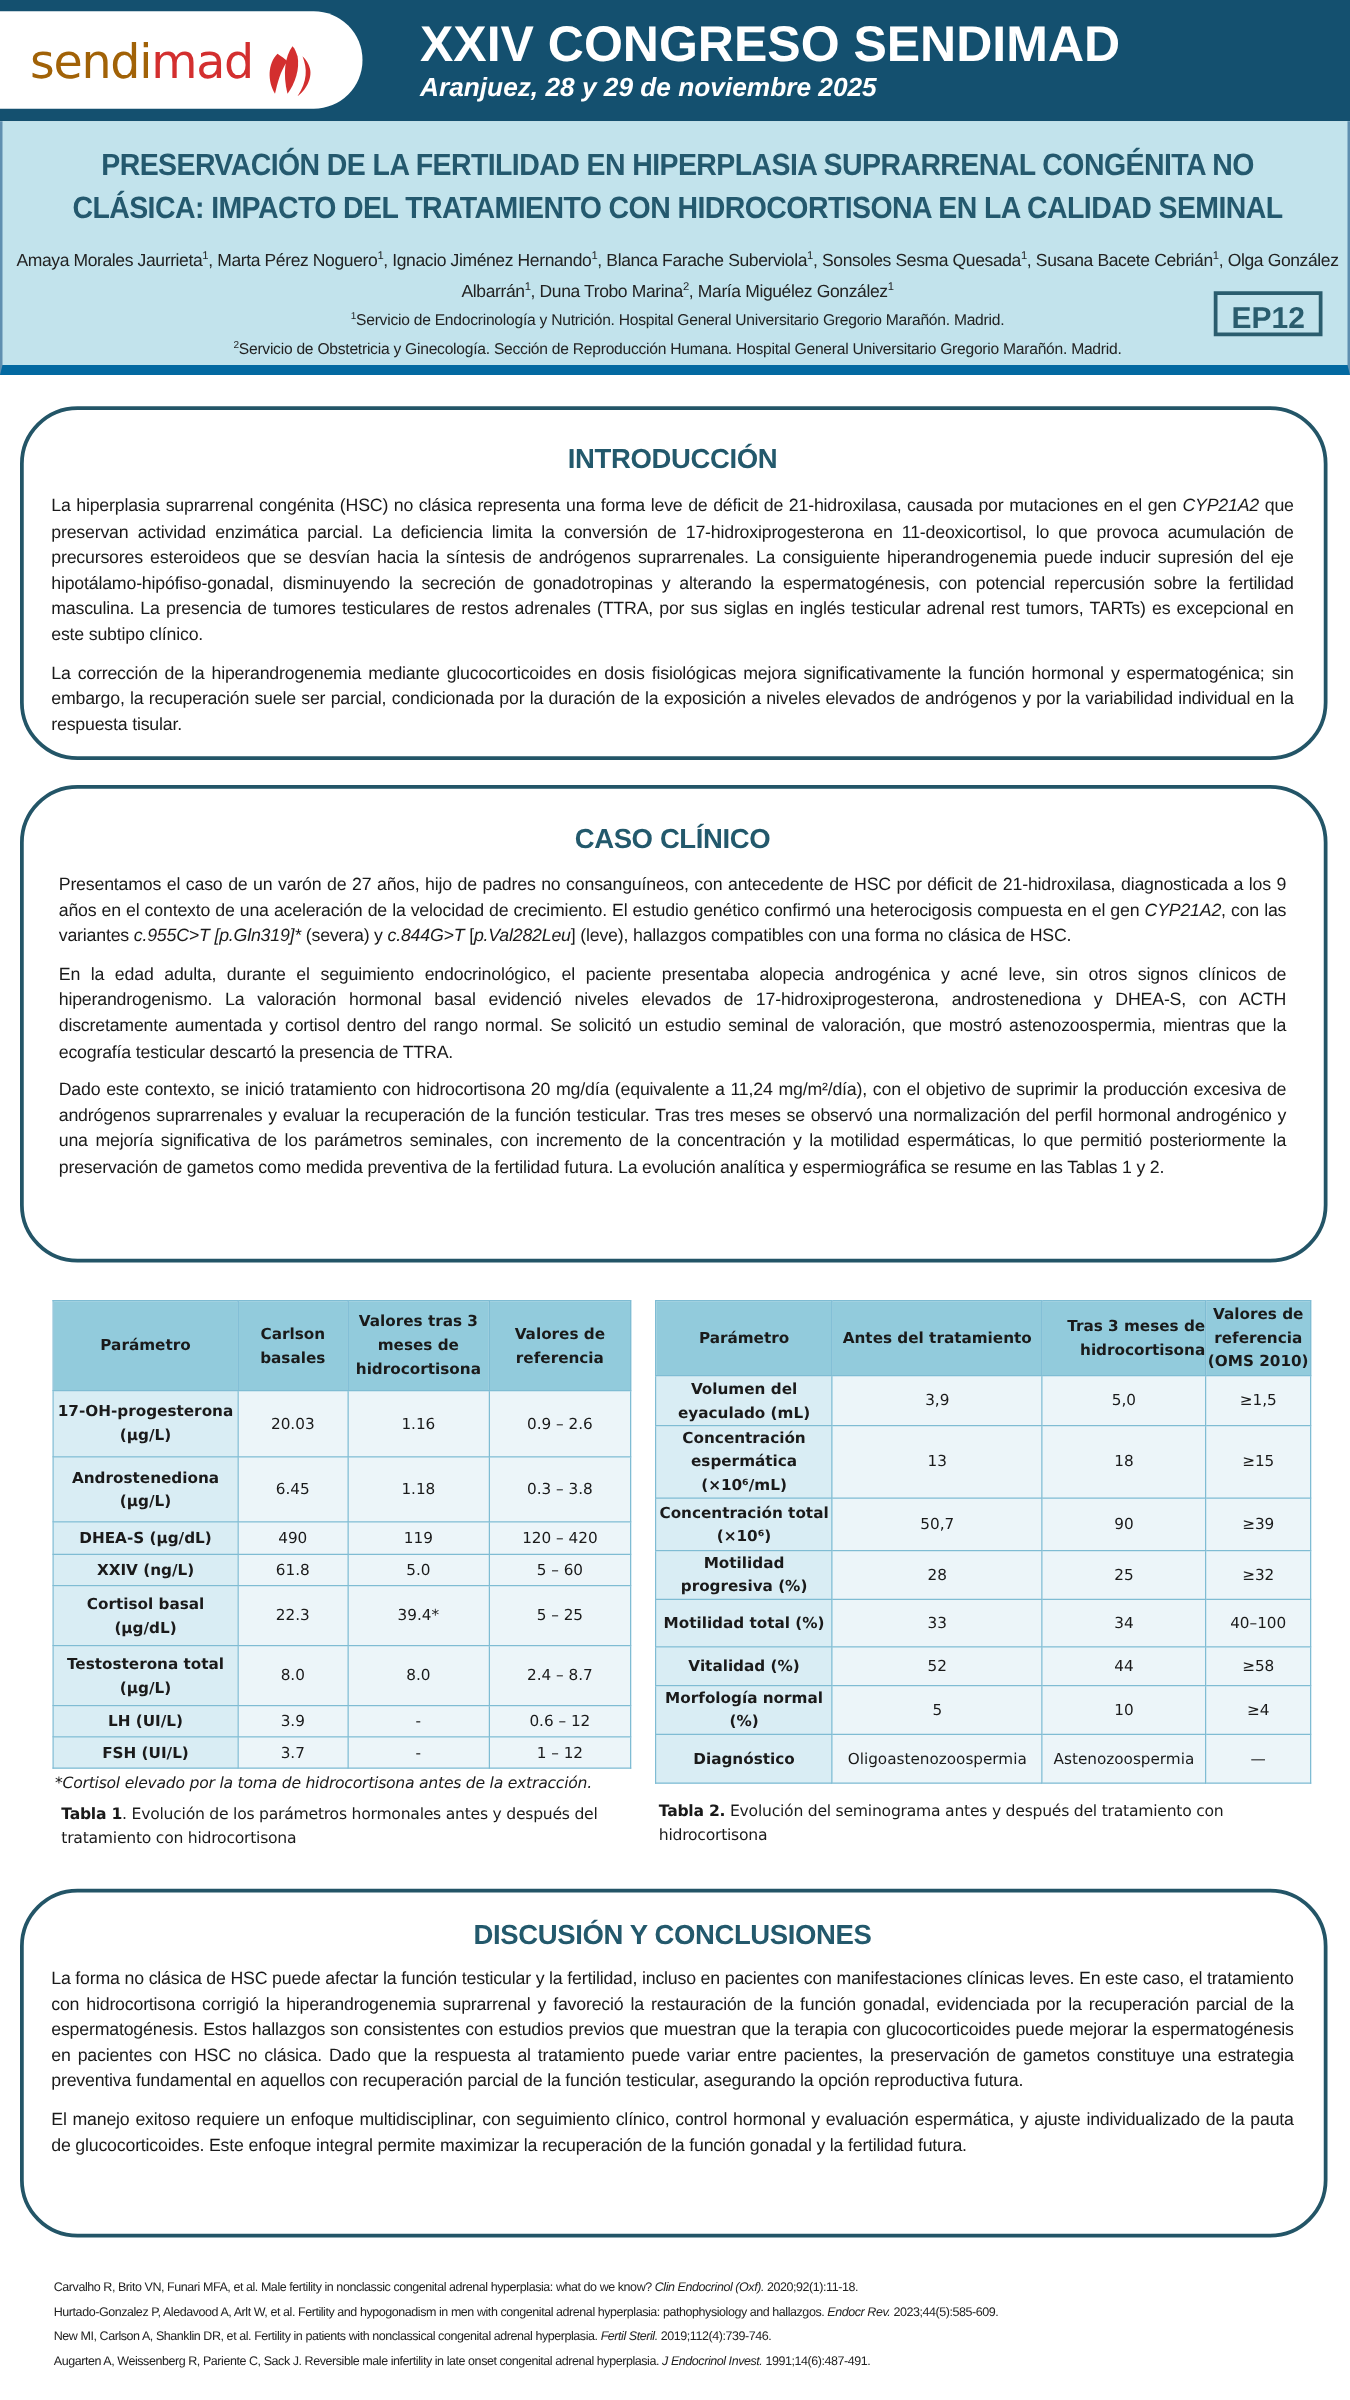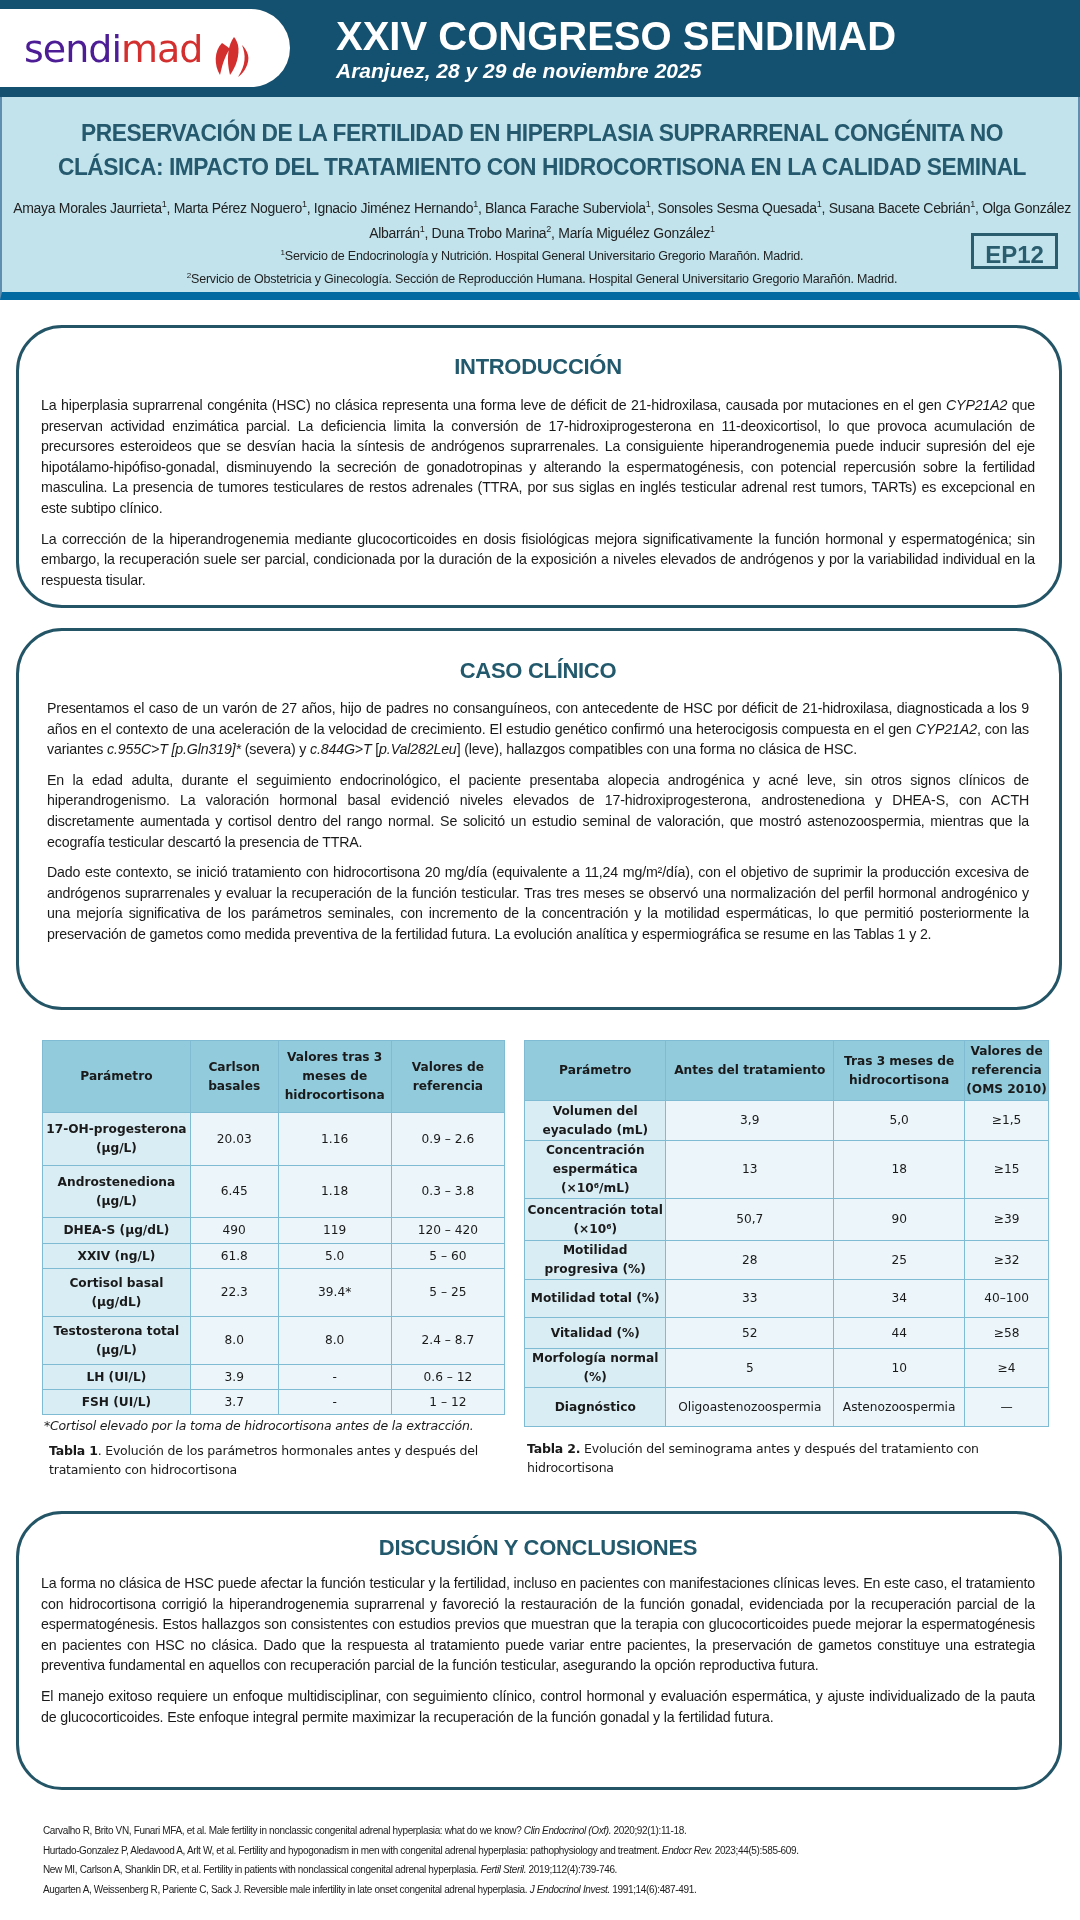--- a/index.html
+++ b/index.html
@@ -3,21 +3,21 @@
 <meta charset="utf-8">
 <style>
   * { box-sizing: border-box; margin: 0; padding: 0; }
   html, body { width: 1080px; height: 1920px; background: #ffffff; overflow: hidden; }
   body { font-family: "Liberation Sans", sans-serif; color: #111; position: relative; }
 
   
   .top-band { position: absolute; left: 0; top: 0; width: 1080px; height: 97px; background: #14506f; }
   .logo-pill { position: absolute; left: 0; top: 9px; width: 290px; height: 78px; background: #fff; border-radius: 0 42px 42px 0; }
   .logo-text { position: absolute; left: 24px; top: 20px; font-family: "DejaVu Sans", sans-serif; font-size: 38px; letter-spacing: -1px; line-height: 40px; }
-  .logo-text .a { color: #4c1d95; }
+  .logo-text .a { color: #a16207; }
   .logo-text .b { color: #d32f2f; }
   .logo-mark { position: absolute; left: 208px; top: 24px; width: 46px; height: 46px; }
   .congress-title { position: absolute; left: 336px; top: 14px; color: #fff; font-weight: bold; font-size: 40px; letter-spacing: 0px; line-height: 44px; }
   .congress-sub { position: absolute; left: 336px; top: 58px; color: #fff; font-weight: bold; font-style: italic; font-size: 21px; line-height: 26px; }
 
   
   .title-block { position: absolute; left: 0; top: 97px; width: 1080px; height: 203px; background: #c2e3ec; border-left: 2px solid #5f8fb0; border-right: 2px solid #5f8fb0; border-bottom: 8px solid #0369a1; }
   .poster-title { position: absolute; left: 0; top: 19px; width: 1080px; text-align: center; font-family: "Liberation Sans", sans-serif; font-weight: bold; color: #24596e; font-size: 24.5px; line-height: 34px; letter-spacing: -0.5px; transform: scaleX(0.93); transform-origin: center; }
   .authors { position: absolute; left: 8px; top: 97px; width: 1064px; text-align: center; font-size: 14px; line-height: 21px; color: #222; letter-spacing: -0.3px; }
   .authors sup { font-size: 9px; }
@@ -164,21 +164,21 @@
     </tbody>
 </table>
 <div class="footnote">*Cortisol elevado por la toma de hidrocortisona antes de la extracción.</div>
 <div class="caption" id="cap1"><b>Tabla 1</b><span>. Evolución de los parámetros hormonales antes y después del tratamiento con hidrocortisona</span></div>
 
 <table id="t2">
   <thead>
       <tr id="t2-head">
         <th style="width: 27%;">Parámetro</th>
         <th style="width: 32%;">Antes del tratamiento</th>
-        <th style="width: 25%;">Tras 3 meses de hidrocortisona</th>
+        <th style="width: 25%; text-align: right;">Tras 3 meses de hidrocortisona</th>
         <th style="width: 16%;">Valores de referencia (OMS 2010)</th>
       </tr>
     </thead>
   <tbody id="t2-body">
       <tr style="height: 40px;">
         <td class="param">Volumen del eyaculado (mL)</td>
         <td>3,9</td>
         <td>5,0</td>
         <td>≥1,5</td>
       </tr>
@@ -229,16 +229,16 @@
 <div class="caption" id="cap2"><b>Tabla 2.</b><span> Evolución del seminograma antes y después del tratamiento con hidrocortisona</span></div>
 
 <div class="section" id="disc">
   <div class="sec-title">DISCUSIÓN Y CONCLUSIONES</div>
   <p class="para">La forma no clásica de HSC puede afectar la función testicular y la fertilidad, incluso en pacientes con manifestaciones clínicas leves. En este caso, el tratamiento con hidrocortisona corrigió la hiperandrogenemia suprarrenal y favoreció la restauración de la función gonadal, evidenciada por la recuperación parcial de la espermatogénesis. Estos hallazgos son consistentes con estudios previos que muestran que la terapia con glucocorticoides puede mejorar la espermatogénesis en pacientes con HSC no clásica. Dado que la respuesta al tratamiento puede variar entre pacientes, la preservación de gametos constituye una estrategia preventiva fundamental en aquellos con recuperación parcial de la función testicular, asegurando la opción reproductiva futura.</p>
   <p class="para">El manejo exitoso requiere un enfoque multidisciplinar, con seguimiento clínico, control hormonal y evaluación espermática, y ajuste individualizado de la pauta de glucocorticoides. Este enfoque integral permite maximizar la recuperación de la función gonadal y la fertilidad futura.</p>
 </div>
 
 <div class="refs" id="refs">
     <div><span>Carvalho R, Brito VN, Funari MFA, et al. Male fertility in nonclassic congenital adrenal hyperplasia: what do we know? </span><i>Clin Endocrinol (Oxf).</i><span> 2020;92(1):11-18.</span></div>
-    <div><span>Hurtado-Gonzalez P, Aledavood A, Arlt W, et al. Fertility and hypogonadism in men with congenital adrenal hyperplasia: pathophysiology and treatment. </span><i>Endocr Rev.</i><span> 2023;44(5):585-609.</span></div>
+    <div><span>Hurtado-Gonzalez P, Aledavood A, Arlt W, et al. Fertility and hypogonadism in men with congenital adrenal hyperplasia: pathophysiology and hallazgos. </span><i>Endocr Rev.</i><span> 2023;44(5):585-609.</span></div>
     <div><span>New MI, Carlson A, Shanklin DR, et al. Fertility in patients with nonclassical congenital adrenal hyperplasia. </span><i>Fertil Steril.</i><span> 2019;112(4):739-746.</span></div>
     <div><span>Augarten A, Weissenberg R, Pariente C, Sack J. Reversible male infertility in late onset congenital adrenal hyperplasia. </span><i>J Endocrinol Invest.</i><span> 1991;14(6):487-491.</span></div>
   </div>
 
 </body></html>

